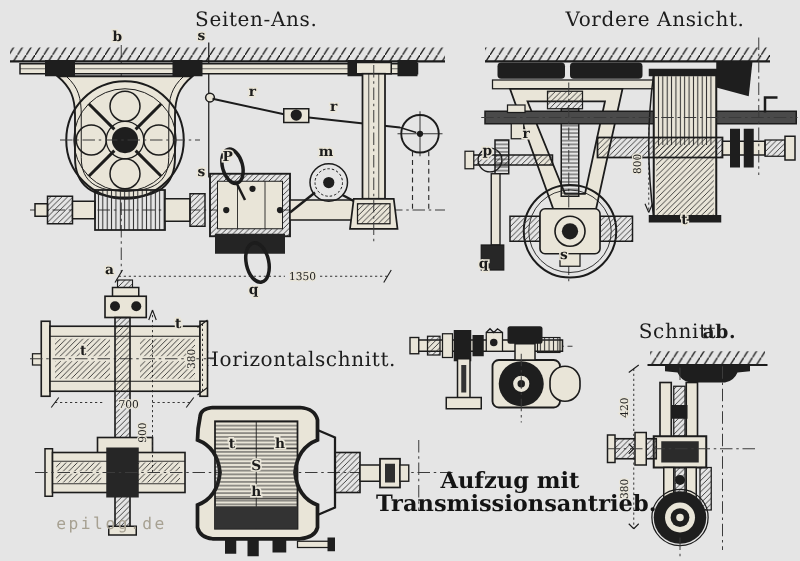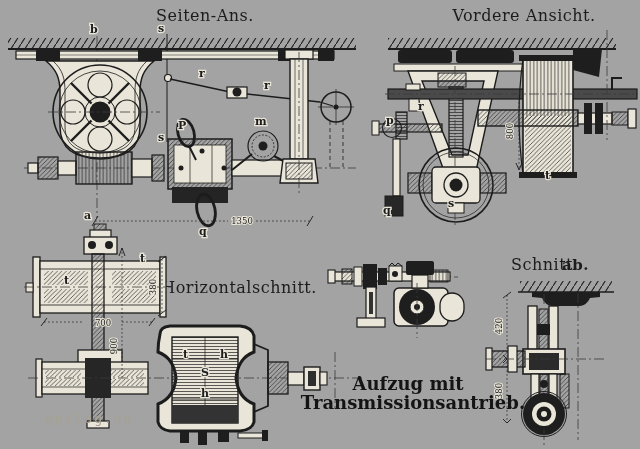--- a/index.html
+++ b/index.html
@@ -1,16 +1,16 @@
 <!DOCTYPE html>
 <html><head>
 <meta charset="utf-8">
 <style>
   html,body{margin:0;padding:0;background:#cfcbbf;}
-  .page{position:relative;width:640px;height:449px;background:#a3a3a3;overflow:hidden;
+  .page{position:relative;width:640px;height:449px;background:#e5e5e5;overflow:hidden;
         font-family:"DejaVu Serif",serif;}
   svg{display:block;position:absolute;left:0;top:0;}
   .part{fill:#e9e5d8;stroke:#1c1c1c;}
   .dark{fill:#1e1e1e;stroke:none;}
   .ln{stroke:#1c1c1c;fill:none;}
   .cl{stroke:#3b3b3b;stroke-width:.8;fill:none;stroke-dasharray:10 3 2 3;}
   .dot{stroke:#2a2a2a;stroke-width:.75;fill:none;stroke-dasharray:1.8 2.2;}
   .belt{stroke:#2a2a2a;stroke-width:.9;fill:none;stroke-dasharray:4 3;}
   text{fill:#1c1c1c;}
   .vtitle{font:16px "DejaVu Serif",serif;letter-spacing:.5px;}

